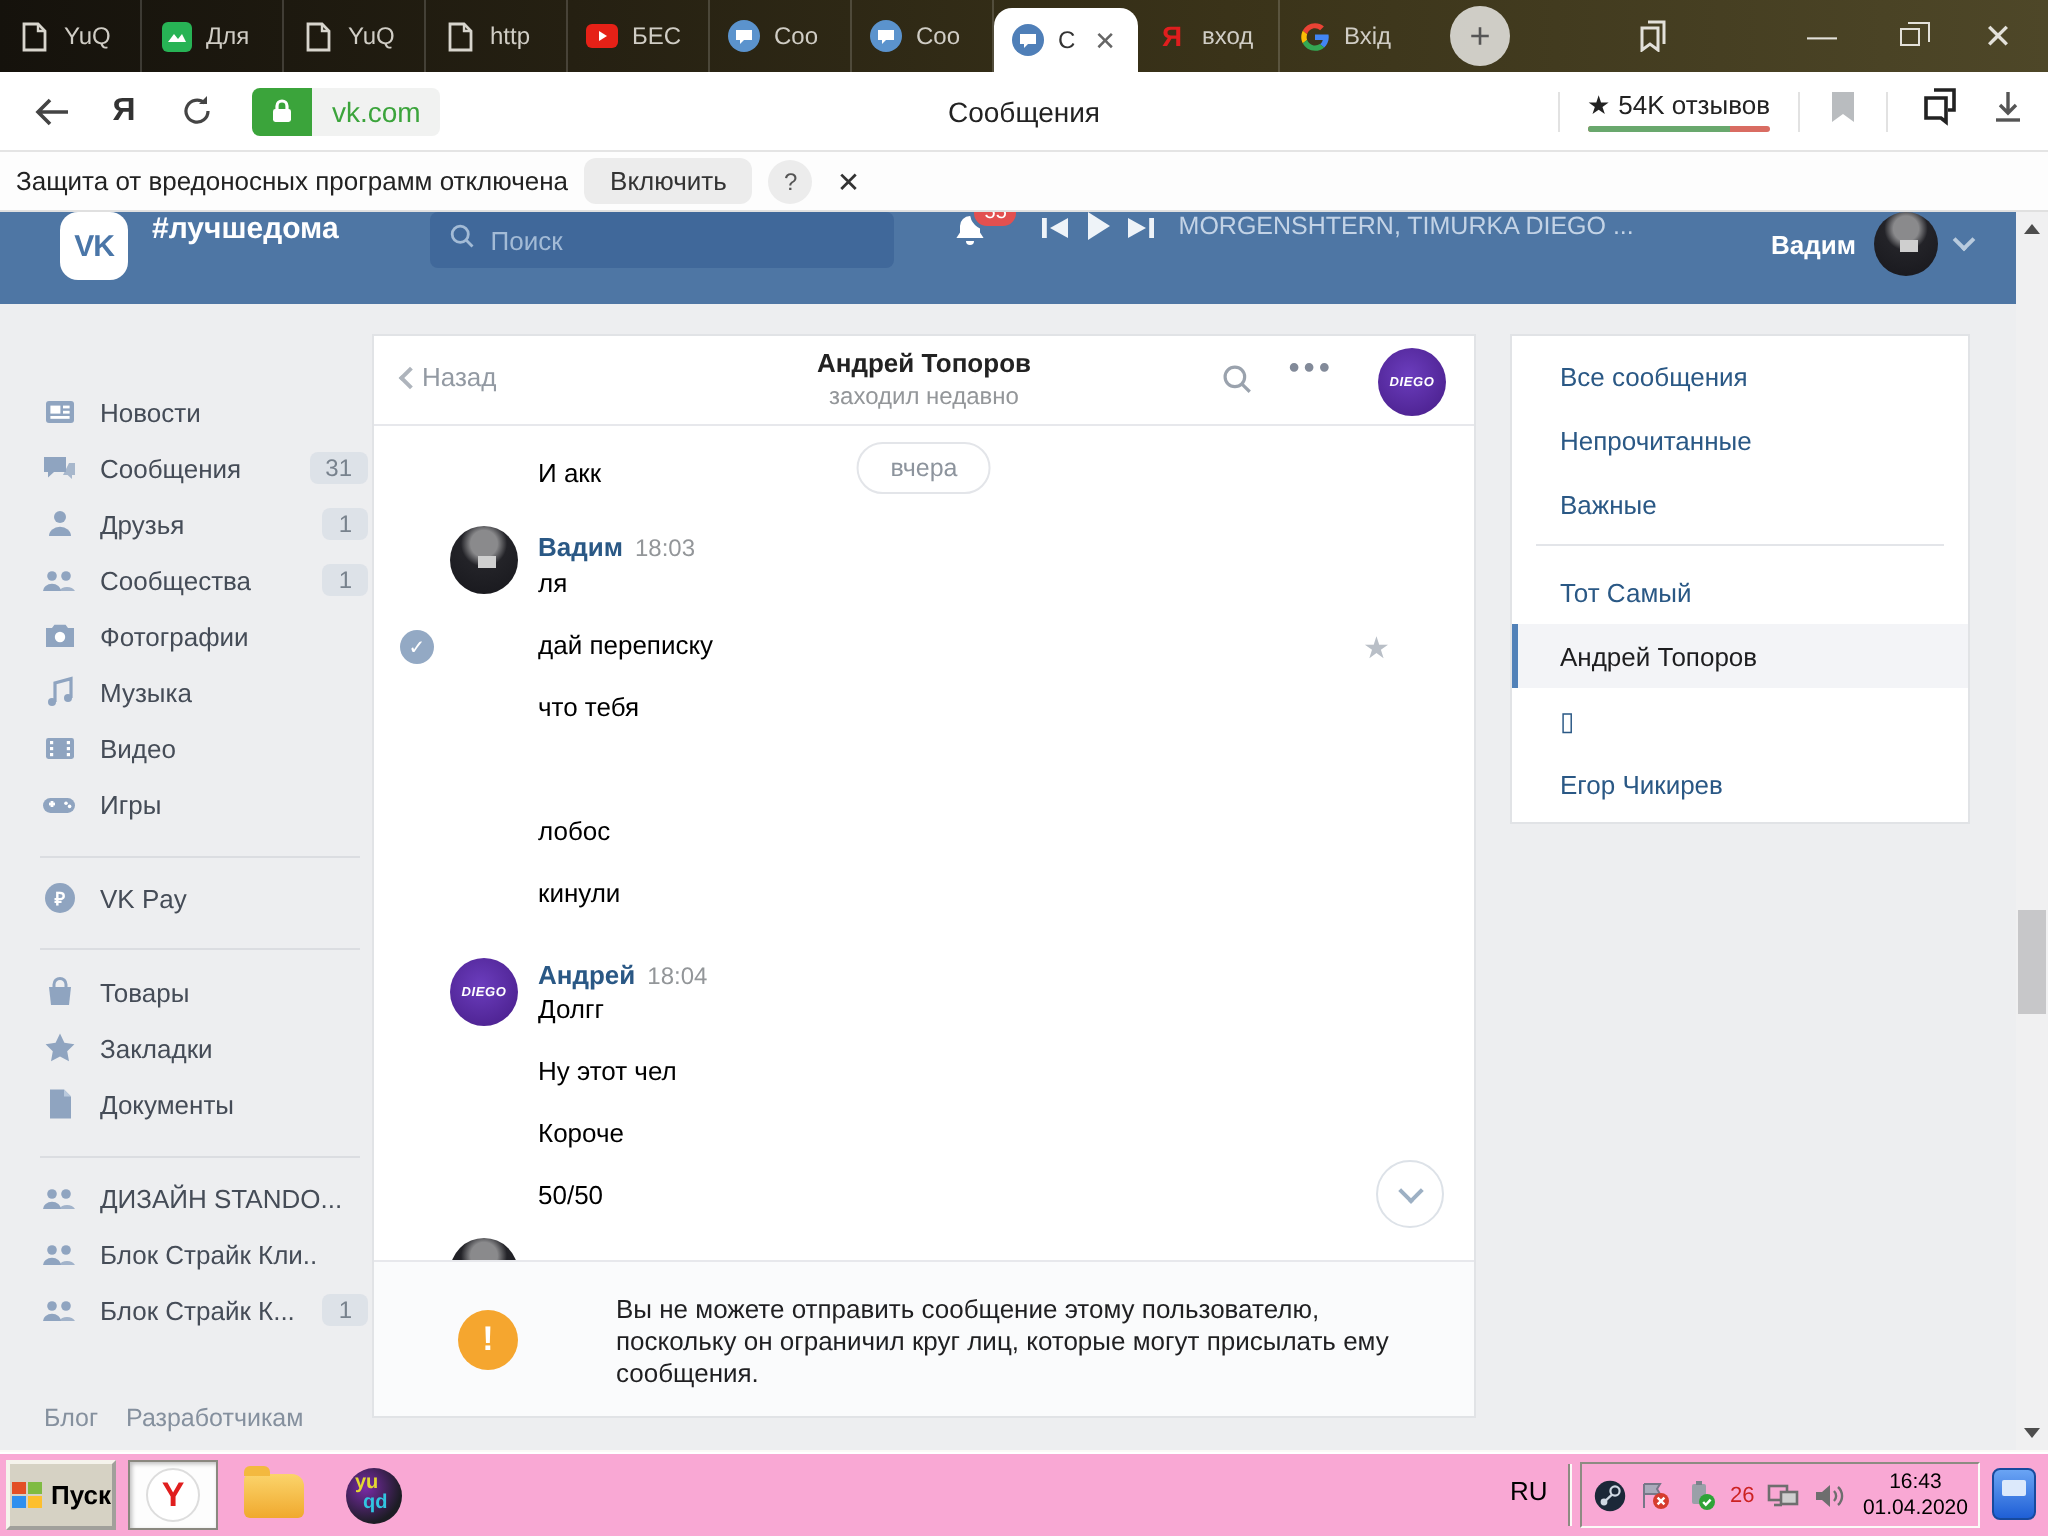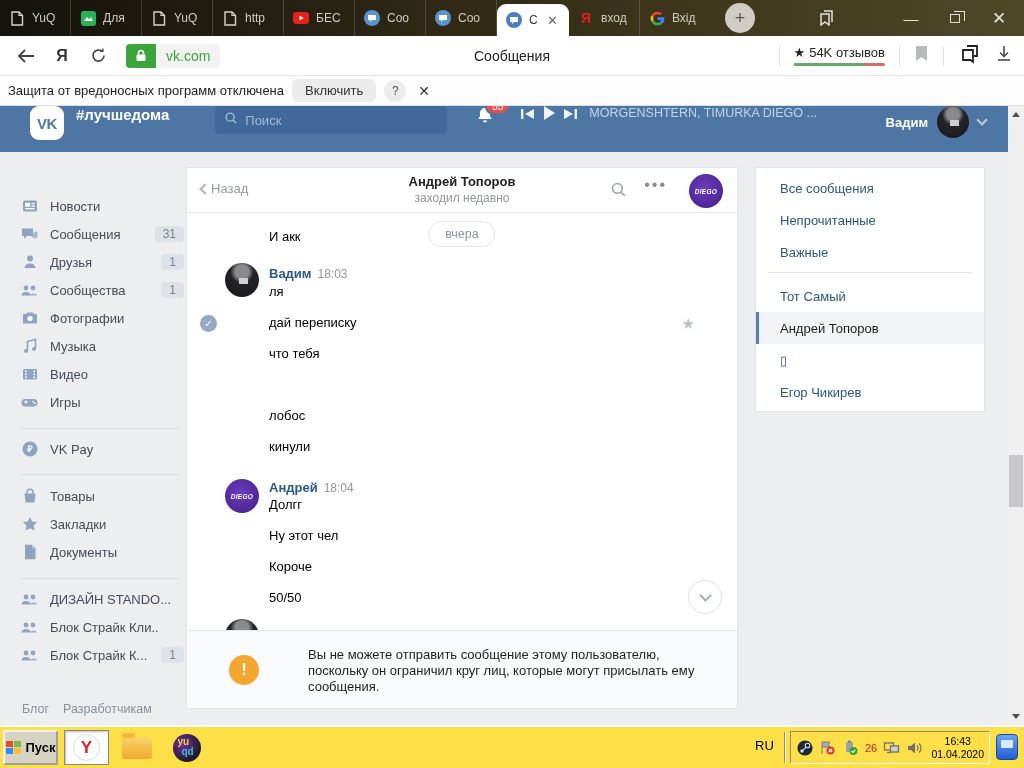--- a/index.html
+++ b/index.html
@@ -107,21 +107,21 @@
   .rp-div { position:absolute; left:12px; right:12px; top:104px; height:1px; background:#e3e5e9; }
 
   
   .sbar { position:absolute; right:0; top:0; width:16px; height:619px; background:#f0f0f1; }
   .sbar .arr { position:absolute; left:4px; width:0; height:0; border-left:4px solid transparent; border-right:4px solid transparent; }
   .sbar .up { top:6px; border-bottom:5px solid #4d4d4d; }
   .sbar .dn { bottom:6px; border-top:5px solid #4d4d4d; }
   .sbar .thumb { position:absolute; left:1px; top:349px; width:14px; height:52px; background:#c7c7c9; }
 
   
-  .taskbar { position:relative; height:43px; background:#fde047; border-top:1px solid #fbfaf7; box-shadow:inset 0 1px 0 #fff; }
+  .taskbar { position:relative; height:43px; background:#f9a8d4; border-top:1px solid #fbfaf7; box-shadow:inset 0 1px 0 #fff; }
   .start-btn { position:absolute; left:3px; top:4px; width:55px; height:35px; background:#d6d2c4; border:2px outset #f5f3ec; display:flex; align-items:center; justify-content:center; gap:5px; font-weight:bold; font-size:13px; color:#000; }
   .winflag { width:15px; height:14px; display:grid; grid-template-columns:7px 7px; grid-template-rows:6px 6px; gap:1px; }
   .winflag i:nth-child(1){background:#e34f26;} .winflag i:nth-child(2){background:#7fbb42;}
   .winflag i:nth-child(3){background:#2e8fef;} .winflag i:nth-child(4){background:#fdbf2d;}
   .task-btn { position:absolute; top:4px; width:45px; height:35px; display:flex; align-items:center; justify-content:center; }
   .task-btn.pressed { background:#fdfdfd; border:1px solid #8a887f; box-shadow:inset 1px 1px 2px rgba(0,0,0,.25); }
   .ybrowser { width:27px; height:27px; border-radius:50%; background:#fff; border:1px solid #ddd; color:#e01e1e; font-weight:bold; font-size:17px; display:flex; align-items:center; justify-content:center; }
   .folder-ico { width:30px; height:22px; background:linear-gradient(#fbd46b,#f0a92e); border-radius:3px 6px 3px 3px; position:relative; }
   .folder-ico:before { content:""; position:absolute; top:-4px; left:0; width:13px; height:5px; background:#f3b93f; border-radius:3px 3px 0 0; }
   .yuqd-ico { width:28px; height:28px; border-radius:50%; background:radial-gradient(circle at 35% 35%, #7a2ba8, #1c1c24 70%); position:relative; overflow:hidden; }

